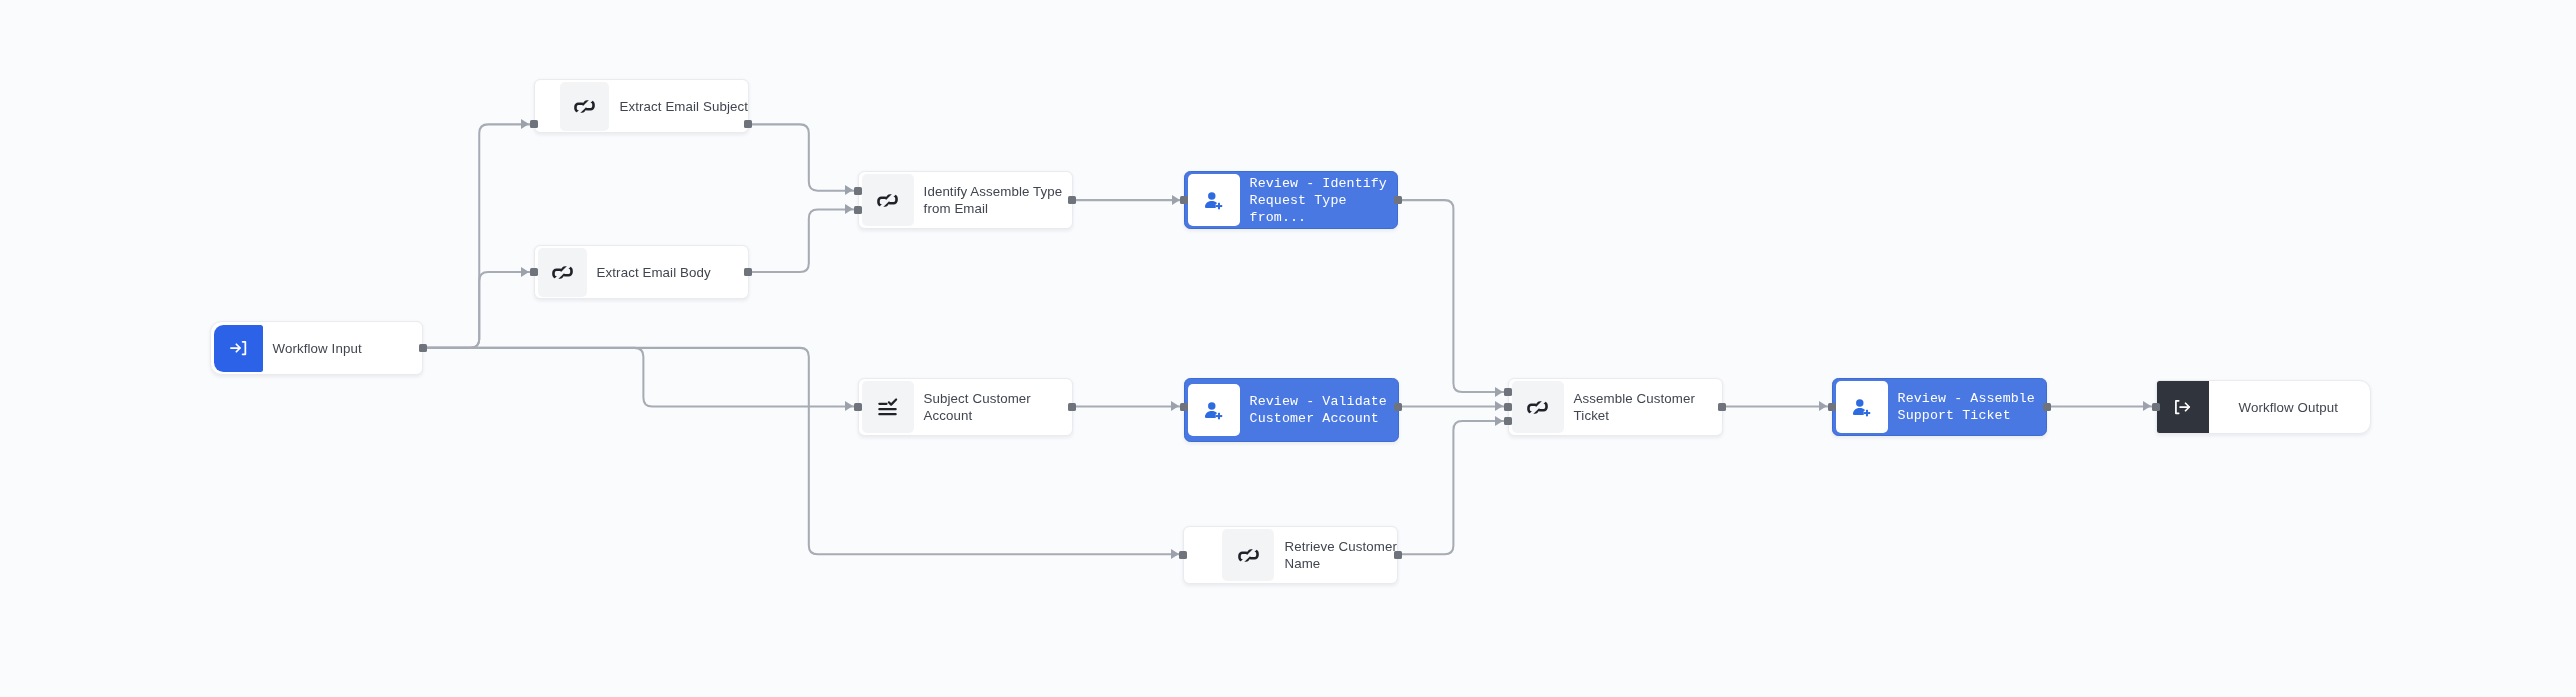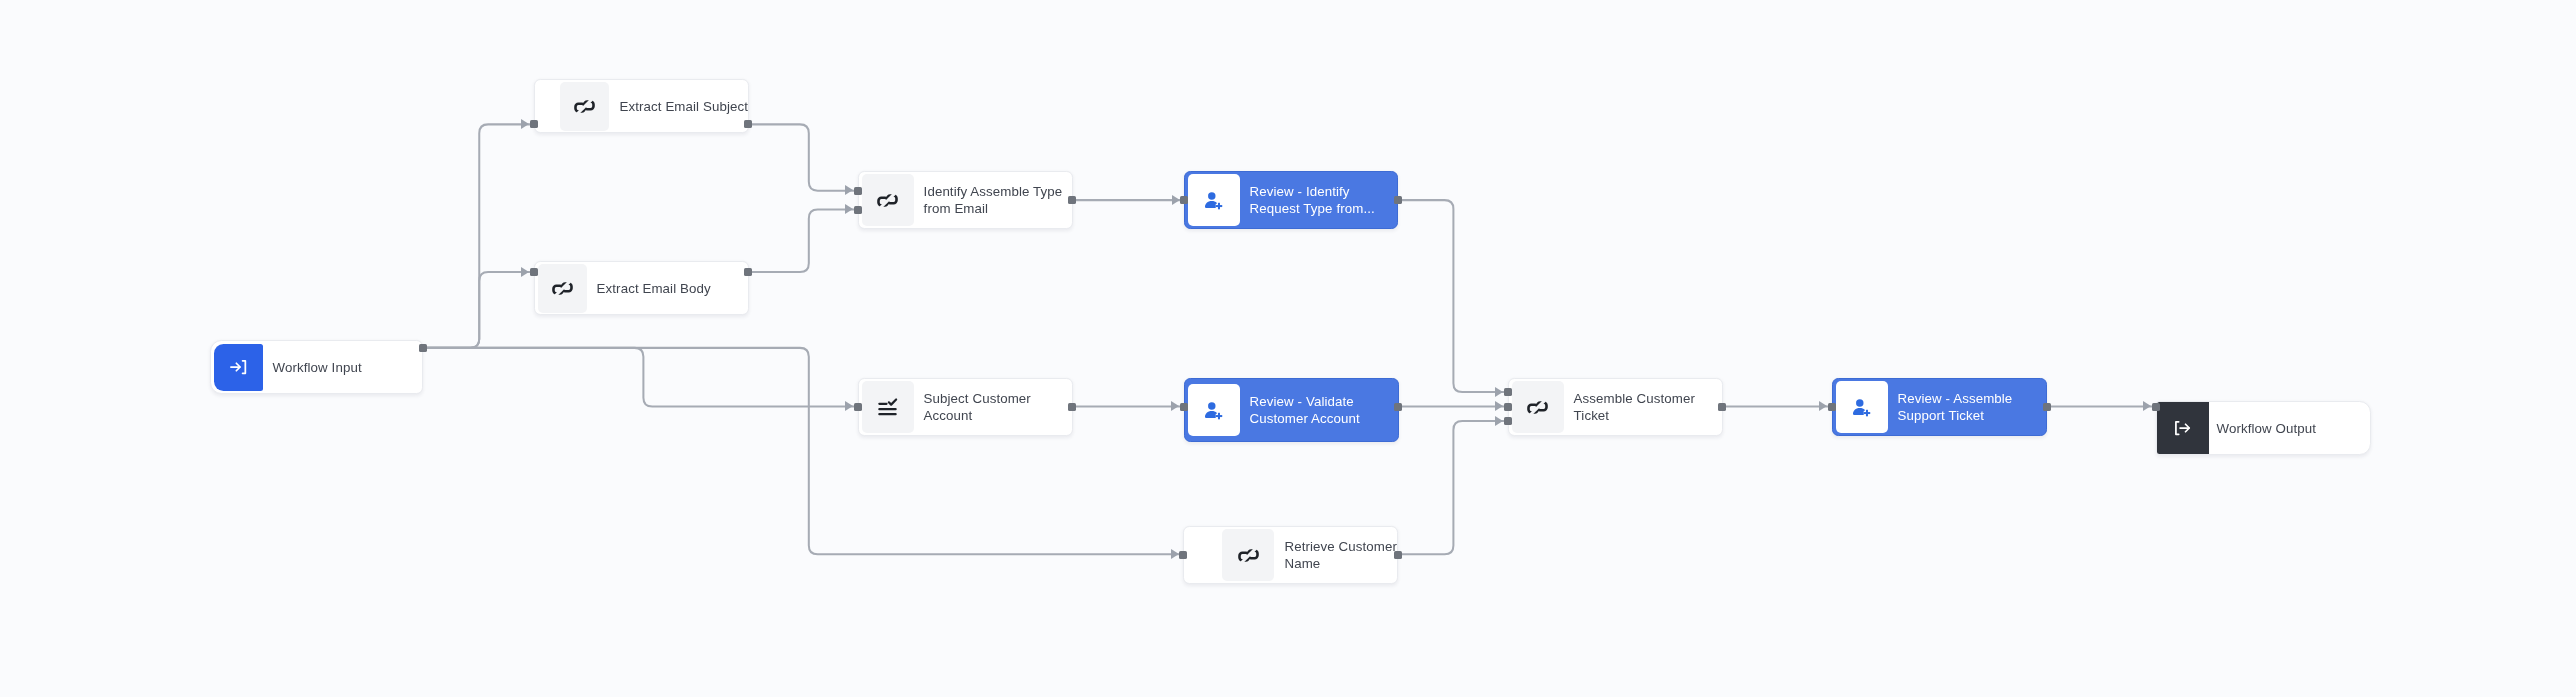--- a/index.html
+++ b/index.html
@@ -24,23 +24,23 @@
     display:flex;align-items:center;justify-content:center;
     flex:none;border-radius:5px;color:#1f2329;
   }
   .node.default .iconbox,.node.review .iconbox{margin:2.5px;}
   .node.default .iconbox{background:var(--iconbox,#f3f4f6);}
   .node .label{
     margin-left:7.6px;font-size:13.3px;line-height:17px;
     color:var(--text,#40454f);white-space:pre-line;letter-spacing:0.1px;
   }
   .node.review{background:var(--review,#4a78e2);border-color:var(--review-border,#3d6bd4);}
-  .node.review .label{color:#ffffff;}
+  .node.review .label{color:#ffffff;font-family:Liberation Mono, monospace;}
   .node.review .iconbox{background:#fff;color:var(--review-icon,#2e6be0);}
-  .node.input{border-radius:11.4px 6.3px 6.3px 11.4px;margin-top:19px;}
+  .node.input{border-radius:11.4px 6.3px 6.3px 11.4px;}
   .node.input .iconbox{
     background:var(--input-blue,#2c62e8);color:#fff;margin:2.5px;
     border-radius:9.5px 2.5px 2.5px 9.5px;
   }
   .node.output{border-radius:3.8px 11.4px 11.4px 3.8px;}
   .node.output .iconbox{
     background:var(--output-dark,#30343c);color:#fff;
     align-self:stretch;border-radius:2.5px 0 0 2.5px;margin:0;
   }
   .port{
@@ -87,21 +87,21 @@
       <div class="node default" style="left: 534px; top: 79px; width: 215px; height: 54px; justify-content: flex-end;">
         <div class="iconbox" style="width: 49px; height: 49px;">
           <svg class="icon-prompt" width="23" height="23" viewBox="0 0 24 24">
             <rect x="2.6" y="9.2" width="9.6" height="8" rx="3" fill="none" stroke="currentColor" stroke-width="2.7"></rect>
             <rect x="11.8" y="6.8" width="9.6" height="8" rx="3" fill="none" stroke="currentColor" stroke-width="2.7"></rect>
             <line class="slash" x1="4.6" y1="19.6" x2="19.6" y2="4.6" stroke-width="3.2"></line>
           </svg>
         </div>
         <div class="label">Extract Email Subject</div>
       </div>
-      <div class="node default" style="left: 534px; top: 245px; width: 215px; height: 54px; margin-top: 16px;">
+      <div class="node default" style="left: 534px; top: 245px; width: 215px; height: 54px;">
         <div class="iconbox" style="width: 49px; height: 49px;">
           <svg class="icon-prompt" width="23" height="23" viewBox="0 0 24 24">
             <rect x="2.6" y="9.2" width="9.6" height="8" rx="3" fill="none" stroke="currentColor" stroke-width="2.7"></rect>
             <rect x="11.8" y="6.8" width="9.6" height="8" rx="3" fill="none" stroke="currentColor" stroke-width="2.7"></rect>
             <line class="slash" x1="4.6" y1="19.6" x2="19.6" y2="4.6" stroke-width="3.2"></line>
           </svg>
         </div>
         <div class="label">Extract Email Body</div>
       </div>
       <div class="node default" style="left: 858px; top: 171px; width: 215px; height: 58px;">
@@ -184,21 +184,21 @@
             <path d="M10.2 12.5 c-4.4 0 -7.1 2.7 -7.1 6.4 c0 .5 .4 .9 .9 .9 h12.4 c.5 0 .9 -.4 .9 -.9 c0 -3.7 -2.7 -6.4 -7.1 -6.4 z" fill="currentColor"></path>
             <line x1="17.7" y1="14.4" x2="17.7" y2="21.2" stroke="#ffffff" stroke-width="4.6"></line>
             <line x1="14.3" y1="17.8" x2="21.1" y2="17.8" stroke="#ffffff" stroke-width="4.6"></line>
             <line x1="17.7" y1="14.4" x2="17.7" y2="21.2" stroke="currentColor" stroke-width="2.1"></line>
             <line x1="14.3" y1="17.8" x2="21.1" y2="17.8" stroke="currentColor" stroke-width="2.1"></line>
           </svg>
         </div>
         <div class="label">Review - Assemble
 Support Ticket</div>
       </div>
-      <div class="node output" style="left: 2156px; top: 401px; width: 215px; height: 54px;">
+      <div class="node output" style="left: 2156px; top: 380px; width: 215px; height: 54px; gap: 22px;">
         <div class="iconbox" style="width: 52px;">
           <svg width="20" height="20" viewBox="0 0 24 24" fill="none" stroke="currentColor" stroke-width="2.1" stroke-linecap="round" stroke-linejoin="round">
             <path d="M6.8 4.5 h-3.3 v15 h3.3"></path>
             <path d="M8.5 12 H19"></path>
             <path d="M15 7.5 L19.5 12 L15 16.5"></path>
           </svg>
         </div>
         <div class="label">Workflow Output</div>
       </div>
     </div>

